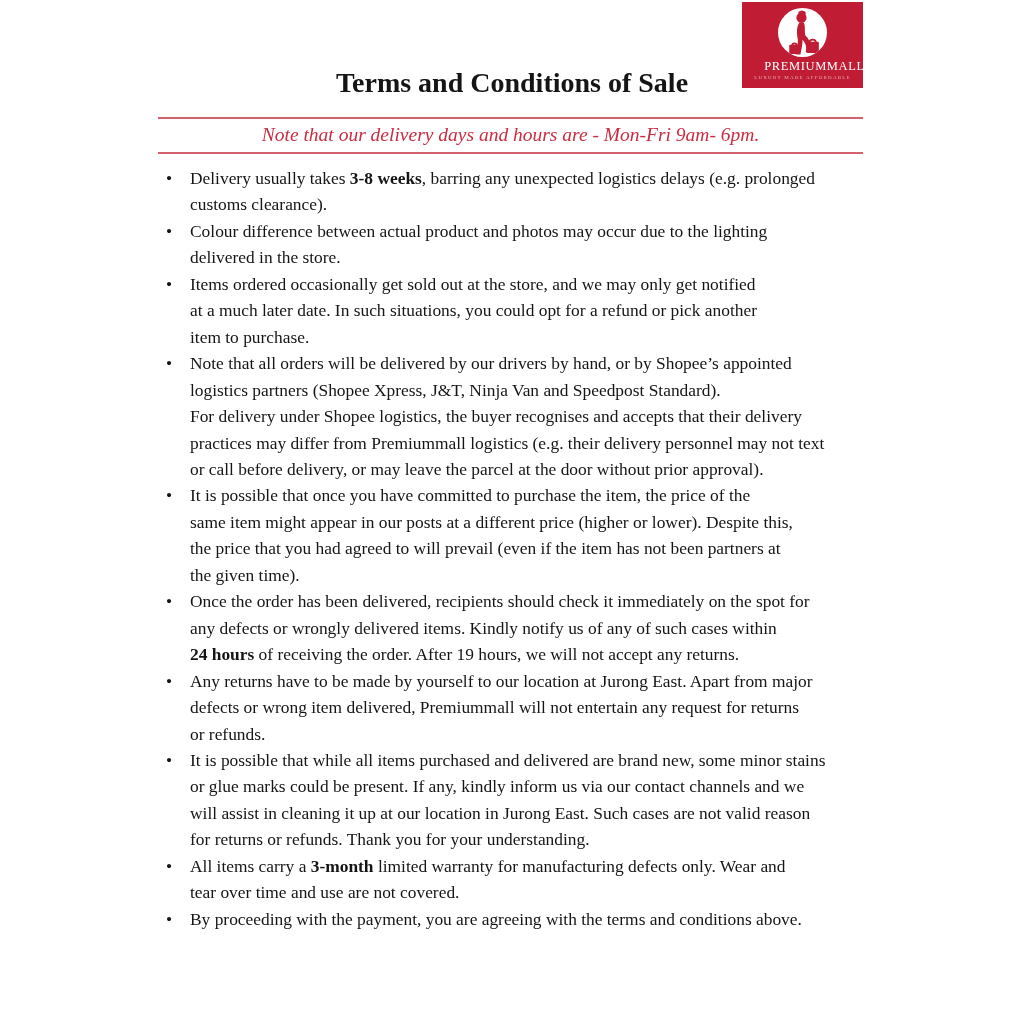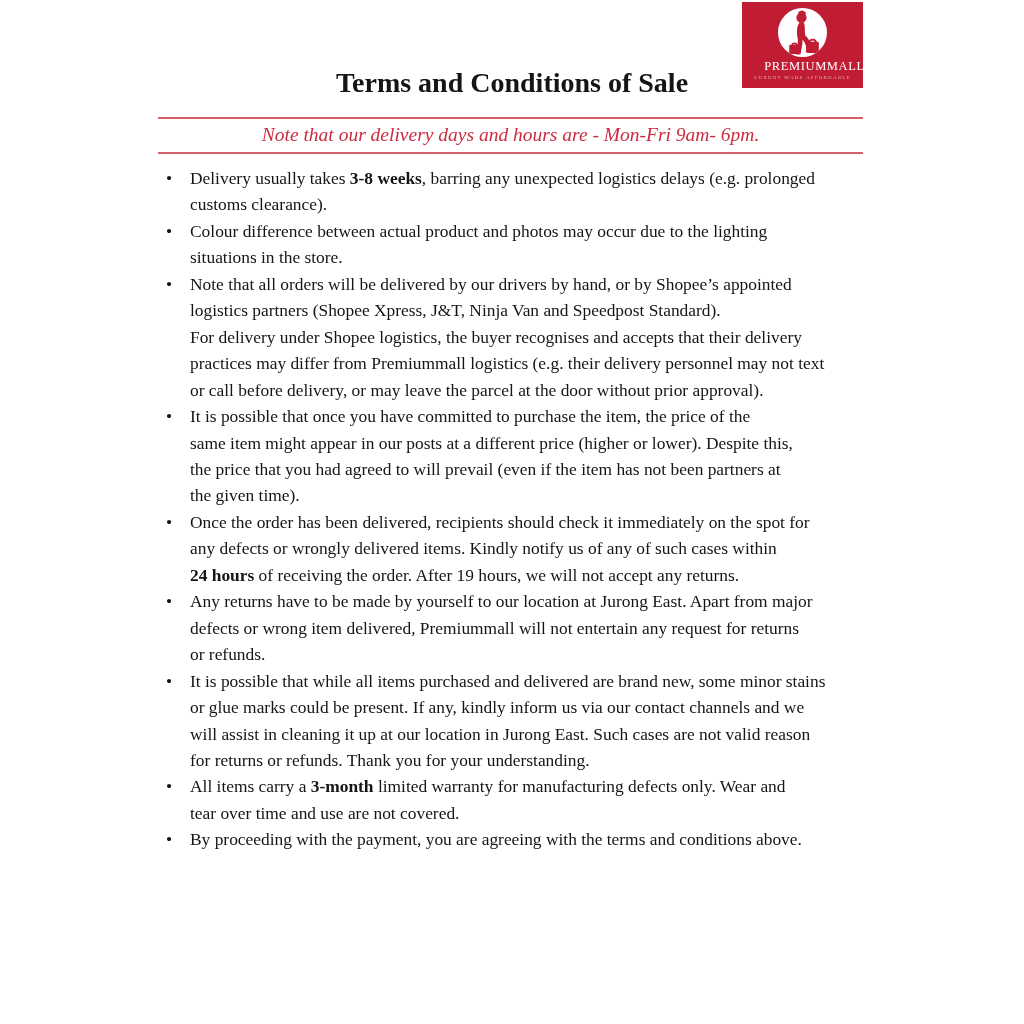--- a/index.html
+++ b/index.html
@@ -108,21 +108,22 @@
   </div>
 
   <h1 class="page-title">Terms and Conditions of Sale</h1>
 
   <div class="note-box">
     <div class="note-text">Note that our delivery days and hours are - Mon-Fri 9am- 6pm.</div>
   </div>
 
   <ul class="terms">
       <li><span>Delivery usually takes </span><b>3-8 weeks</b><span>, barring any unexpected logistics delays (e.g. prolonged</span><br><span>customs clearance).</span></li>
-      <li><span>Colour difference between actual product and photos may occur due to the lighting</span><br><span>situations in the store.</span></li>
+      <li><span>Colour difference between actual product and photos may occur due to the lighting</span><br><span>delivered in the store.</span></li>
+      <li><span>Items ordered occasionally get sold out at the store, and we may only get notified</span><br><span>at a much later date. In such situations, you could opt for a refund or pick another</span><br><span>item to purchase.</span></li>
       <li><span>Note that all orders will be delivered by our drivers by hand, or by Shopee’s appointed</span><br><span>logistics partners (Shopee Xpress, J&amp;T, Ninja Van and Speedpost Standard).</span><br><span>For delivery under Shopee logistics, the buyer recognises and accepts that their delivery</span><br><span>practices may differ from Premiummall logistics (e.g. their delivery personnel may not text</span><br><span>or call before delivery, or may leave the parcel at the door without prior approval).</span></li>
       <li><span>It is possible that once you have committed to purchase the item, the price of the</span><br><span>same item might appear in our posts at a different price (higher or lower). Despite this,</span><br><span>the price that you had agreed to will prevail (even if the item has not been partners at</span><br><span>the given time).</span></li>
       <li><span>Once the order has been delivered, recipients should check it immediately on the spot for</span><br><span>any defects or wrongly delivered items. Kindly notify us of any of such cases within</span><br><b>24 hours</b><span> of receiving the order. After 19 hours, we will not accept any returns.</span></li>
       <li><span>Any returns have to be made by yourself to our location at Jurong East. Apart from major</span><br><span>defects or wrong item delivered, Premiummall will not entertain any request for returns</span><br><span>or refunds.</span></li>
       <li><span>It is possible that while all items purchased and delivered are brand new, some minor stains</span><br><span>or glue marks could be present. If any, kindly inform us via our contact channels and we</span><br><span>will assist in cleaning it up at our location in Jurong East. Such cases are not valid reason</span><br><span>for returns or refunds. Thank you for your understanding.</span></li>
       <li><span>All items carry a </span><b>3-month</b><span> limited warranty for manufacturing defects only. Wear and</span><br><span>tear over time and use are not covered.</span></li>
       <li><span>By proceeding with the payment, you are agreeing with the terms and conditions above.</span></li>
     </ul>
 
 </div>

